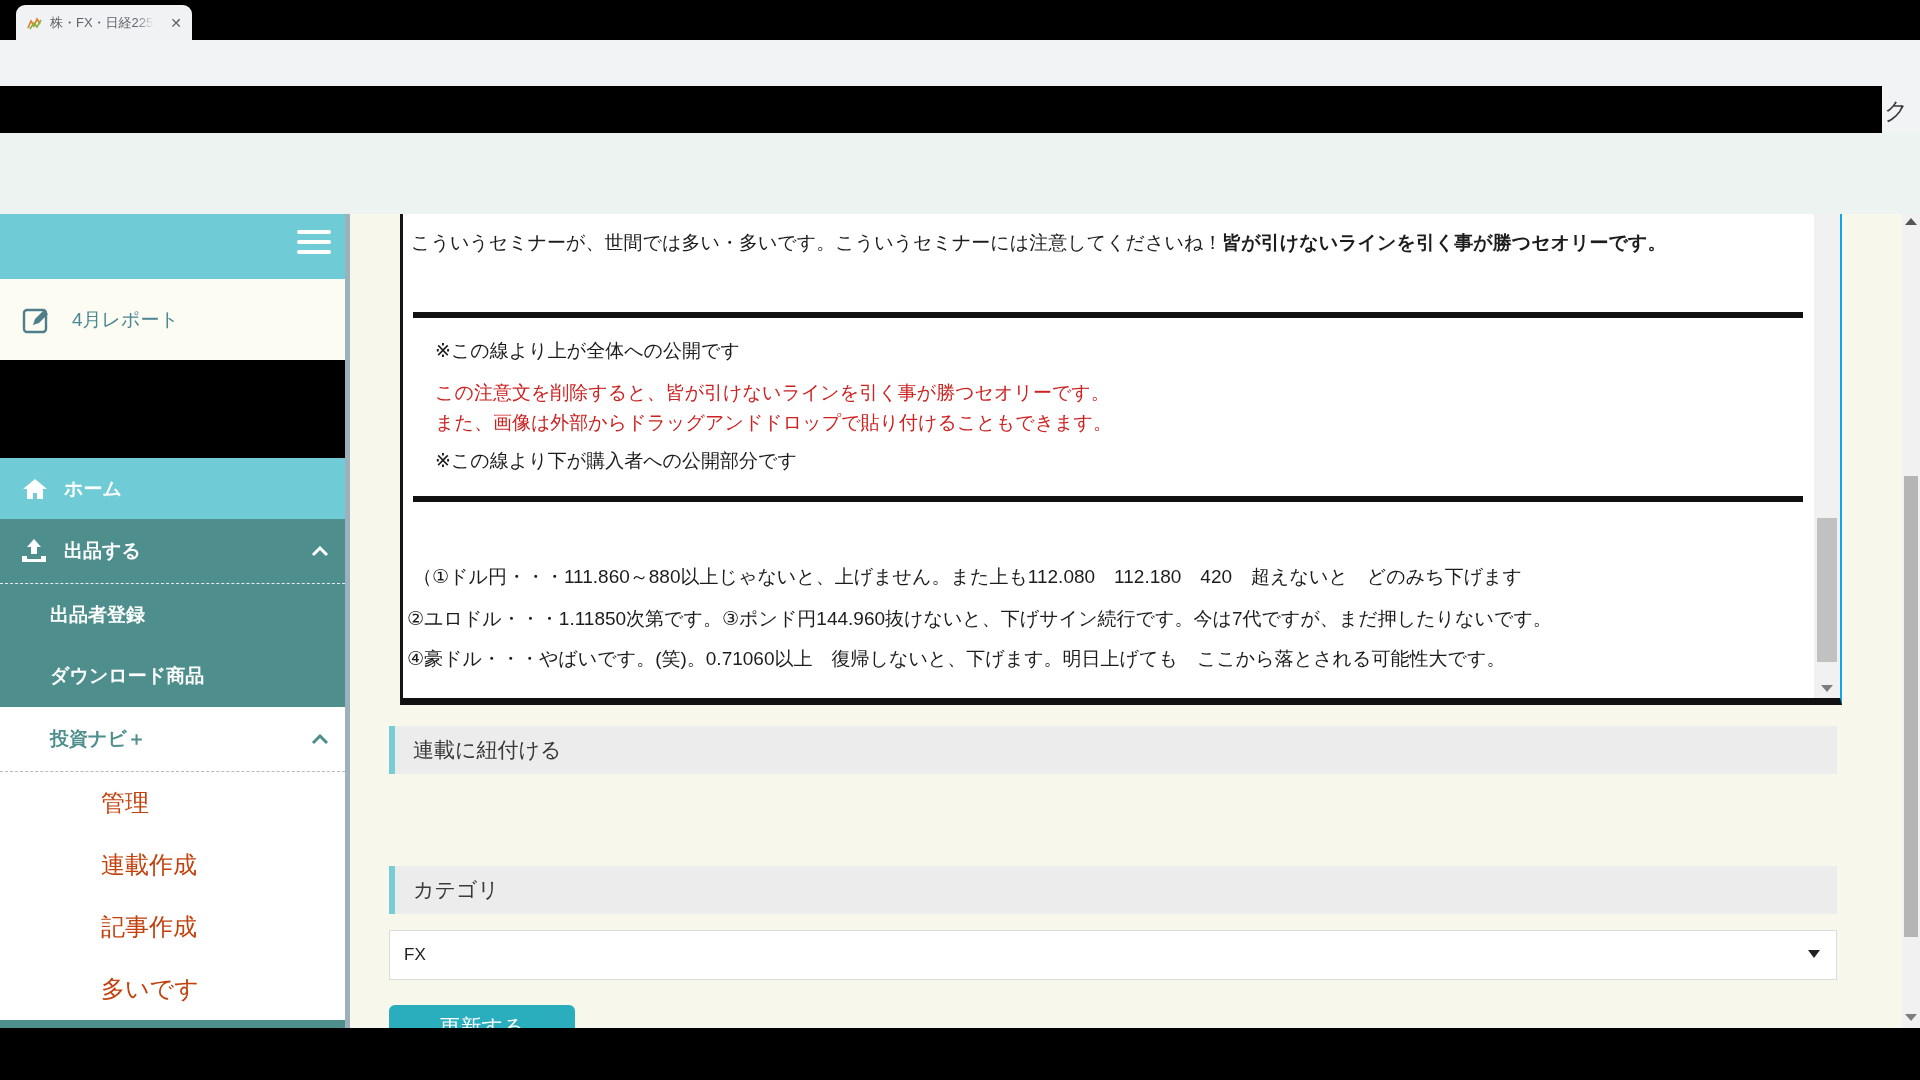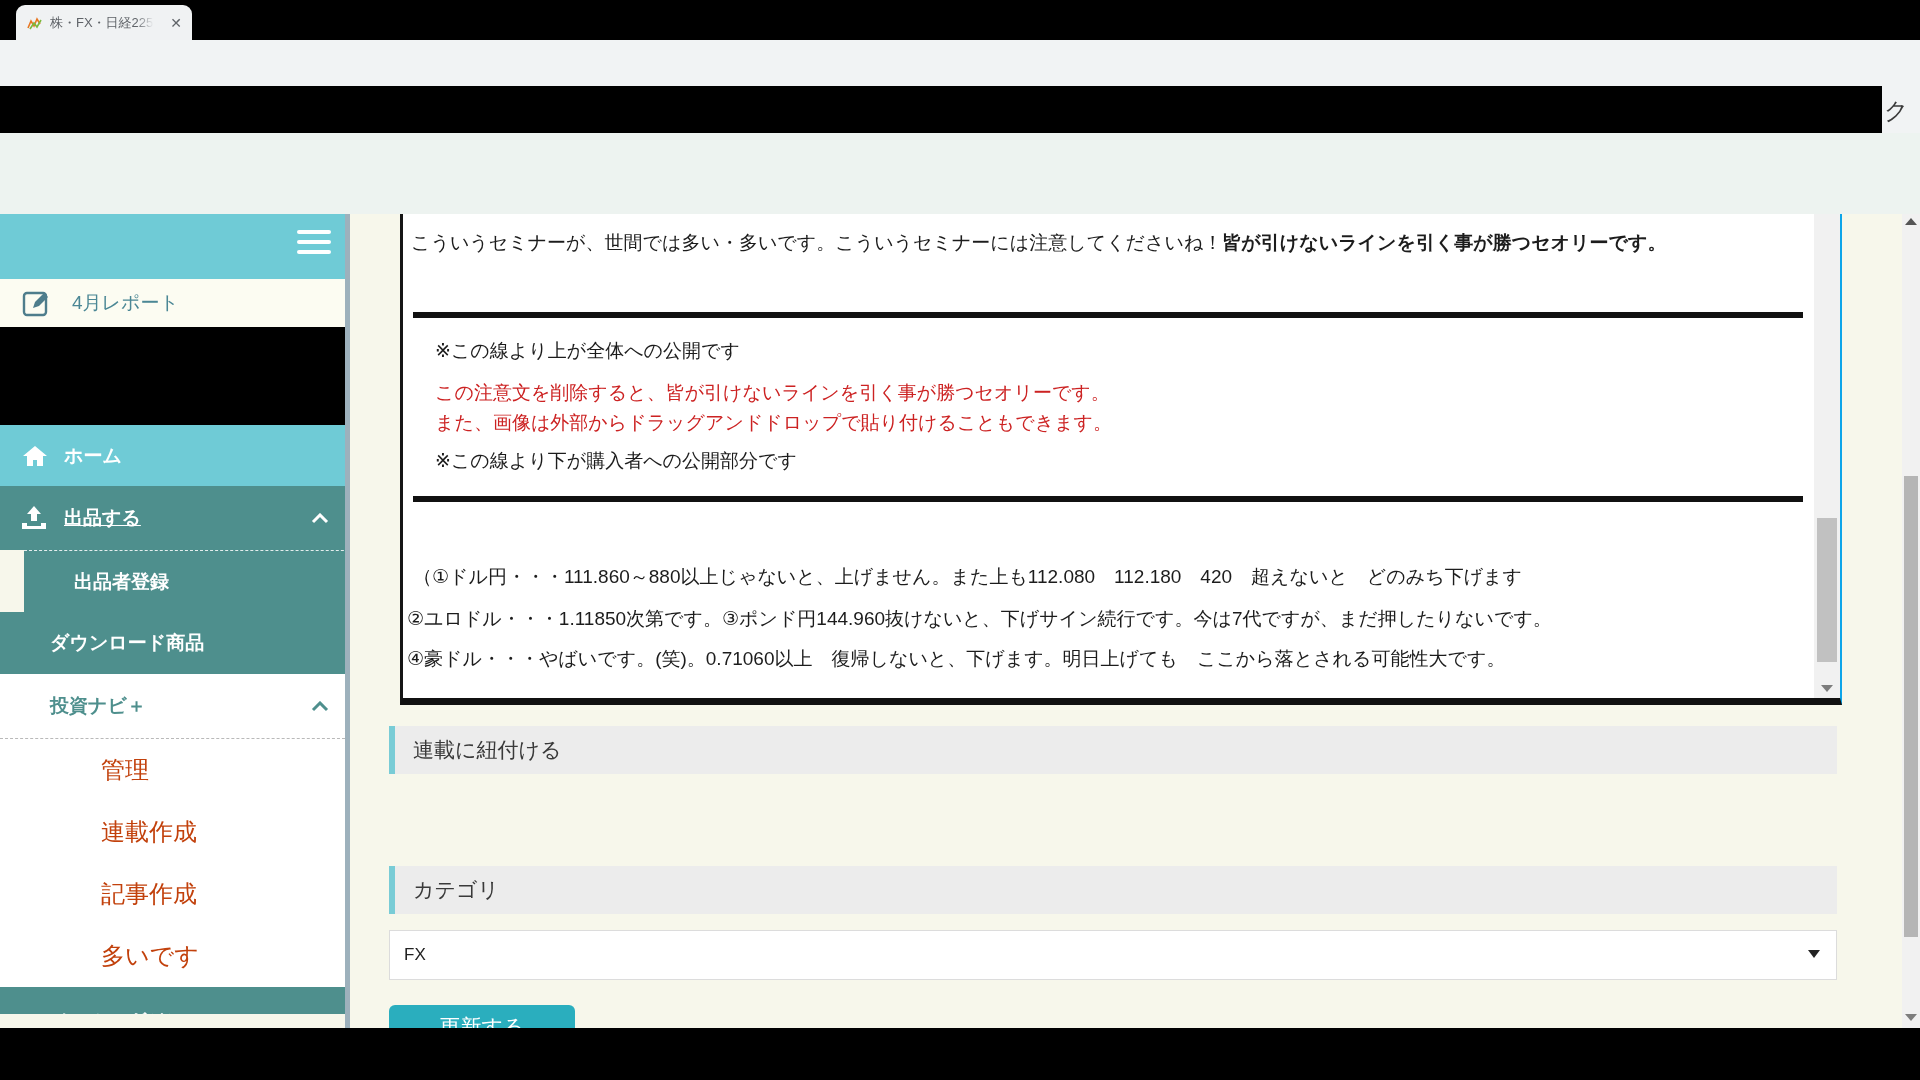--- a/index.html
+++ b/index.html
@@ -52,21 +52,21 @@
   .lang-caret{display:inline-block;width:0;height:0;border-left:5px solid transparent;border-right:5px solid transparent;
        border-top:6px solid #4d4d4d;margin-left:7px;}
   .logout{left:1796px;top:137px;width:120px;display:flex;flex-direction:column;align-items:center;}
   .logout-label{font-size:19px;font-weight:bold;color:#4d4d4d;margin-top:2px;}
   
   .sidebar{left:0;top:214px;width:345px;height:814px;overflow:hidden;}
   .srow{position:relative;width:345px;display:flex;align-items:center;}
   .r-burger{height:65px;background:#6fcbd6;}
   .burger{position:absolute;right:14px;top:16px;}
   .burger div{width:34px;height:4px;background:#fff;border-radius:2px;margin-bottom:6px;}
-  .r-report{height:48px;background:#fcfcf2;}
+  .r-report{height:81px;background:#fcfcf2;}
   .r-report span{margin-left:20px;font-size:19px;color:#4b8795;}
   .r-black{height:98px;background:#000;}
   .r-home{height:61px;background:#6fcbd6;color:#fff;}
   .r-home span{margin-left:16px;font-size:19px;font-weight:bold;}
   .r-dark{height:62px;background:#4e8f8d;color:#fff;}
   .r-dark .lbl{margin-left:16px;font-size:19px;font-weight:bold;}
   .r-dark .lbl2{margin-left:50px;font-size:19px;font-weight:bold;}
   .dash-w{border-top:1px dashed rgba(255,255,255,.85);}
   .r-navi{height:64px;background:#fff;color:#4e8f8d;}
   .r-navi .lbl2{margin-left:50px;font-size:19px;font-weight:bold;}
@@ -206,31 +206,31 @@
     </svg>
     <span>4月レポート</span>
   </div>
   <div class="srow r-black"></div>
   <div class="srow r-home">
     <svg style="margin-left:22px;" width="26" height="24" viewBox="0 0 26 24">
       <path d="M13 2L1 12h4v10h6v-6h4v6h6V12h4z" fill="#fff"></path>
     </svg>
     <span>ホーム</span>
   </div>
-  <div class="srow r-dark" style="height:64px;text-decoration:underline;">
+  <div class="srow r-dark" style="height:64px;">
     <svg style="margin-left:20px;" width="28" height="26" viewBox="0 0 28 26">
       <path d="M14 1l7 8h-4v7h-6V9H7z" fill="#fff"></path>
       <path d="M2 18v6h24v-6h-5v3H7v-3z" fill="#fff"></path>
     </svg>
     <span class="lbl">出品する</span>
     <svg class="chev" width="18" height="11" viewBox="0 0 18 11">
       <polyline points="2,9 9,2 16,9" fill="none" stroke="#fff" stroke-width="3"></polyline>
     </svg>
   </div>
-  <div class="srow r-dark dash-w" style="height:61px;margin-left:24px;">
+  <div class="srow r-dark dash-w" style="height:61px;">
     <span class="lbl2">出品者登録</span>
   </div>
   <div class="srow r-dark">
     <span class="lbl2">ダウンロード商品</span>
   </div>
   <div class="srow r-navi">
     <span class="lbl2">投資ナビ＋</span>
     <svg class="chev" width="18" height="11" viewBox="0 0 18 11">
       <polyline points="2,9 9,2 16,9" fill="none" stroke="#4e8f8d" stroke-width="3"></polyline>
     </svg>

